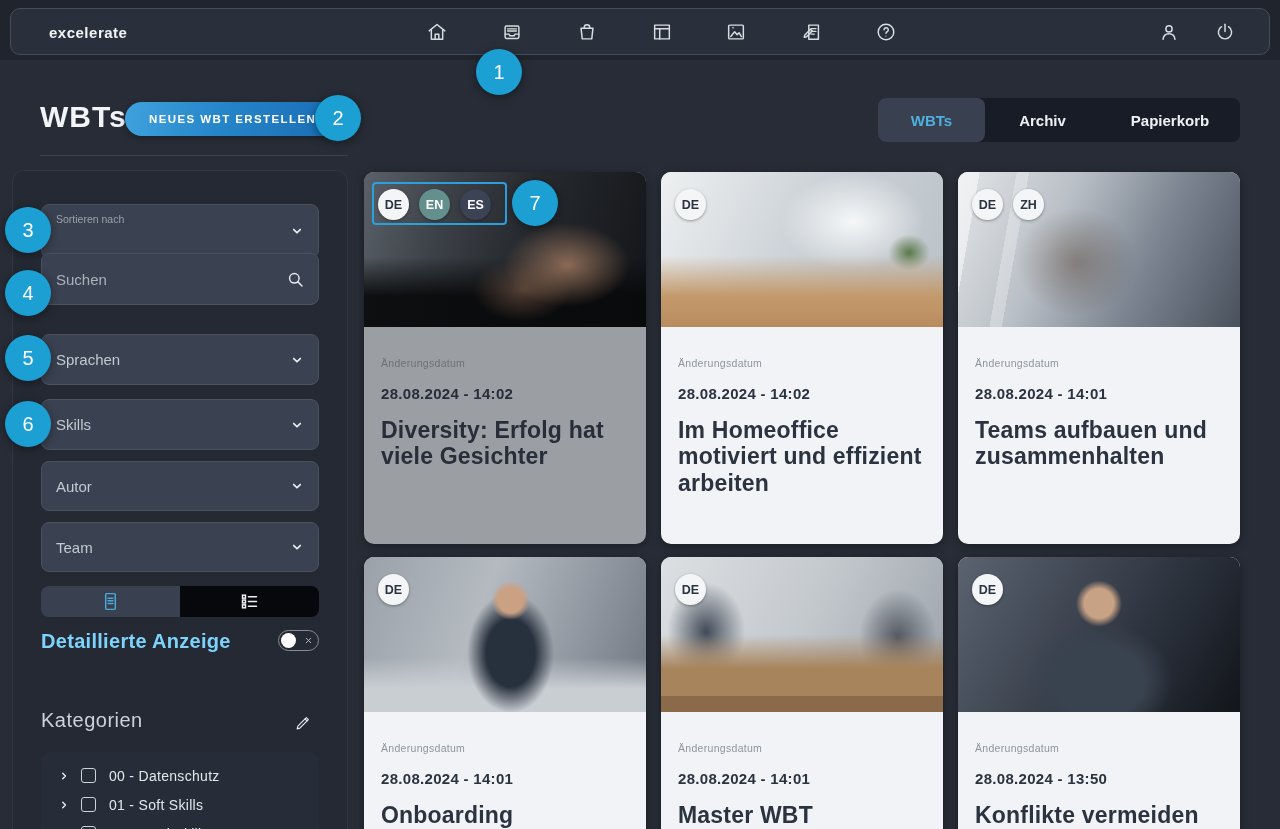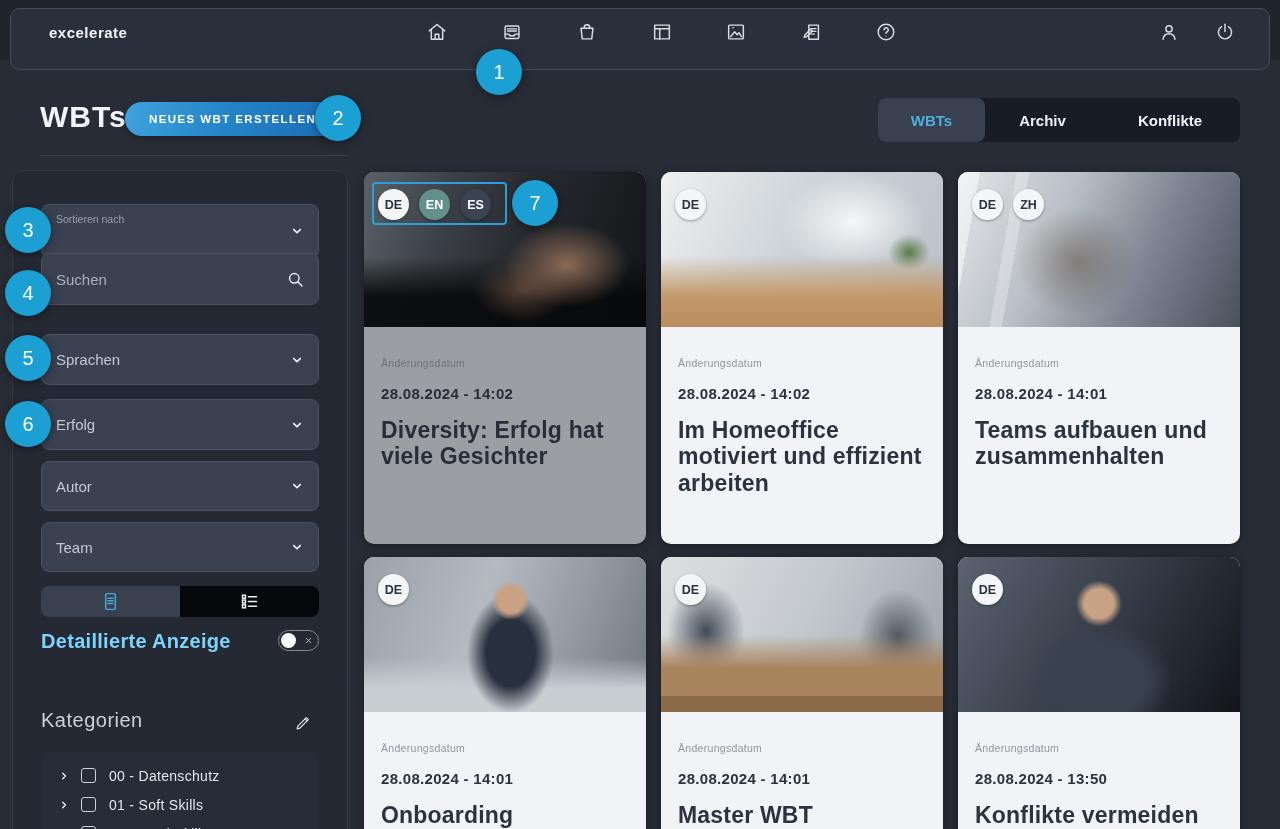--- a/index.html
+++ b/index.html
@@ -2,21 +2,21 @@
 <html><head>
 <meta charset="utf-8">
 <style>
   * { margin:0; padding:0; box-sizing:border-box; }
   html,body { background:#272c36; }
   body { font-family:"Liberation Sans", sans-serif; }
   .stage { position:relative; width:1280px; height:829px; overflow:hidden; background:#272c36; }
 
   
   .topstrip { position:absolute; left:0; top:0; width:1280px; height:60px; background:#1f242d; }
-  .navbar { position:absolute; left:10px; top:8px; width:1260px; height:62px;
+  .navbar { position:absolute; left:10px; top:8px; width:1260px; height:47px;
             background:#2a303b; border:1px solid #454d5b; border-radius:10px; }
   .logo { position:absolute; left:38px; top:15px; color:#f2f4f7; font-size:15px; font-weight:bold; letter-spacing:.5px; }
   .nav-ic { position:absolute; top:11px; width:24px; height:24px; color:#d9dde2; cursor:pointer;
             display:flex; align-items:center; justify-content:center; }
   .nav-ic svg { width:22px; height:22px; }
 
   
   .page-title { position:absolute; left:40px; top:100px; color:#f2f4f7; font-size:30px; font-weight:bold; letter-spacing:1px; }
   .create-btn { position:absolute; left:125px; top:102px; height:34px; padding:0 24px; border:none; cursor:pointer;
                 border-radius:17px; background:linear-gradient(100deg,#3fa2dd 0%,#2585c9 45%,#1a6cb4 100%);
@@ -198,21 +198,21 @@
           </svg>
       </span>
     </div>
   </div>
 
   <div class="page-title">WBTs</div>
   <button class="create-btn">NEUES WBT ERSTELLEN</button>
   <div class="tabs">
     <div class="tab t0 active">WBTs</div>
     <div class="tab t1">Archiv</div>
-    <div class="tab t2">Konflikte</div>
+    <div class="tab t2">Papierkorb</div>
   </div>
   <div class="title-divider"></div>
 
   <aside class="sidebar">
 
     <div class="sb-ctl sort-box">
       <div class="sort-label">Sortieren nach</div>
       <span class="chev">
         <svg viewBox="0 0 24 24" fill="none" stroke="currentColor" stroke-width="3" stroke-linecap="round" stroke-linejoin="round">
             <path d="M6.5 9.5 12 15l5.5-5.5"></path>
@@ -232,21 +232,21 @@
 
     <div class="sb-ctl dd dd-sprachen">
       <span>Sprachen</span>
       <span class="chev">
         <svg viewBox="0 0 24 24" fill="none" stroke="currentColor" stroke-width="3" stroke-linecap="round" stroke-linejoin="round">
             <path d="M6.5 9.5 12 15l5.5-5.5"></path>
           </svg>
         </span>
     </div>
     <div class="sb-ctl dd dd-status">
-      <span>Erfolg</span>
+      <span>Skills</span>
       <span class="chev">
         <svg viewBox="0 0 24 24" fill="none" stroke="currentColor" stroke-width="3" stroke-linecap="round" stroke-linejoin="round">
             <path d="M6.5 9.5 12 15l5.5-5.5"></path>
           </svg>
         </span>
     </div>
     <div class="sb-ctl dd dd-autor">
       <span>Autor</span>
       <span class="chev">
         <svg viewBox="0 0 24 24" fill="none" stroke="currentColor" stroke-width="3" stroke-linecap="round" stroke-linejoin="round">

